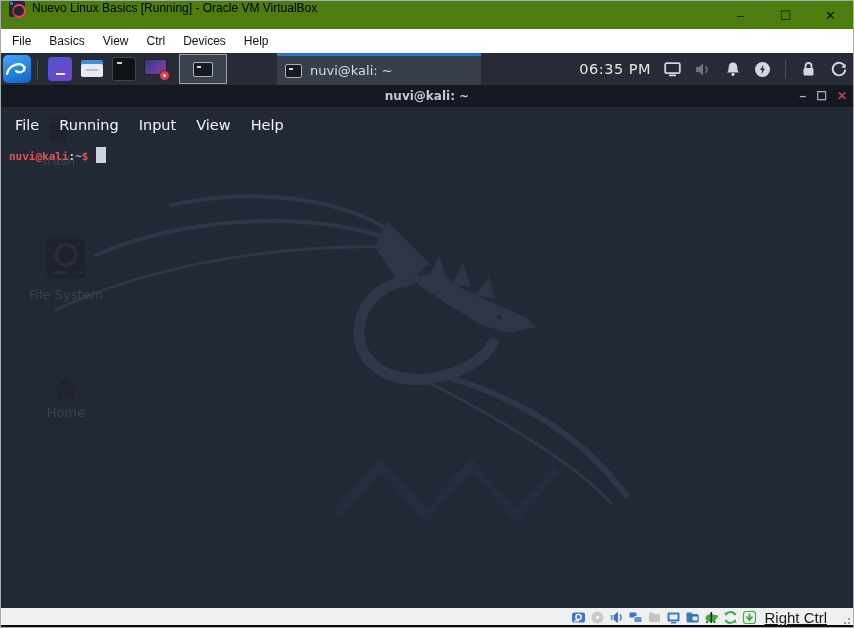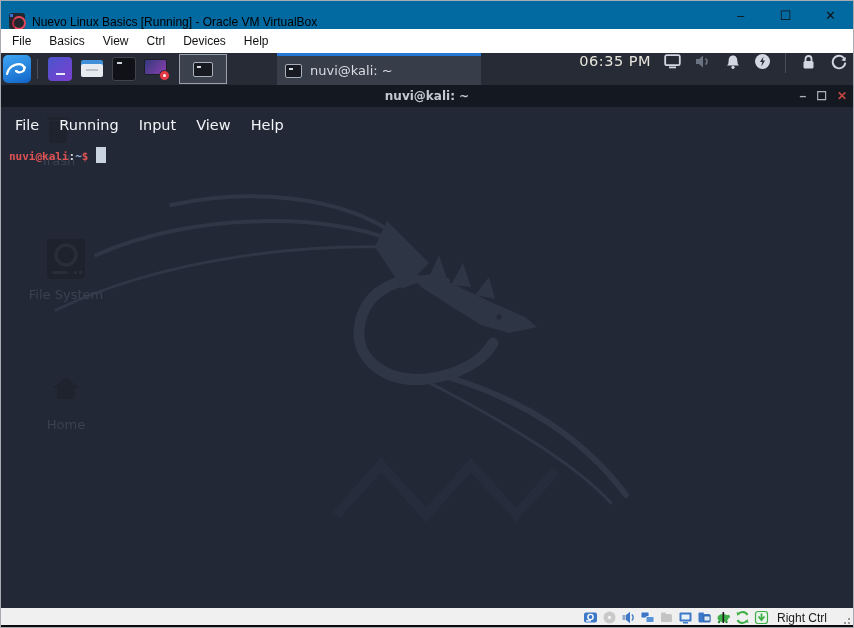--- a/index.html
+++ b/index.html
@@ -3,21 +3,21 @@
 <meta charset="utf-8">
 <style>
   * { margin:0; padding:0; box-sizing:border-box; }
   html,body { width:854px; height:628px; overflow:hidden; background:#e0e0e0;
               font-family:"Liberation Sans", sans-serif; }
   #app { position:relative; width:854px; height:628px; background:#fff;
          border:1px solid #a8acb2; }
 
   
   .win-titlebar { position:absolute; top:0; left:0; right:0; height:28px;
-    background:#0369a1; display:flex; align-items:flex-end; }
+    background:#4d7c0f; display:flex; align-items:flex-start; }
   .vm-appicon { width:16px; height:16px; margin-left:8px; border-radius:3px;
     background:#23262e; position:relative; flex:0 0 auto; }
   .vm-appicon::after { content:""; position:absolute; left:3px; top:3px; width:10px; height:10px;
     border-radius:50%; border:2.5px solid #e8465a; border-left-color:#b02844; }
   .vm-appicon::before { content:""; position:absolute; left:1px; top:1px; width:3px; height:3px; background:#3d6fd6; }
   .win-title { font-size:12px; color:#000; margin-left:7px; white-space:nowrap; }
   .win-controls { position:absolute; right:0; top:0; height:28px; display:flex; }
   .wc-btn { width:45px; height:28px; display:flex; align-items:center; justify-content:center;
     font-size:13px; color:#111; cursor:default; }
 
@@ -54,21 +54,21 @@
     background:#e23b45; border:1px solid #262b35; }
   .ic-screenrec .badge::after { content:""; position:absolute; left:3px; top:3px; width:3px; height:3px;
     border-radius:50%; background:#fff; }
   .kp-boxed-btn { position:absolute; left:178px; top:1px; width:48px; height:30px;
     border:1px solid #9aa0ab; background:#3b414d; display:flex; align-items:center; justify-content:center; }
   .mini-term { width:20px; height:15px; background:#171a20; border:1px solid #aab0bb; border-radius:2px; position:relative; }
   .mini-term::after { content:""; position:absolute; left:3px; top:3px; width:4px; height:2px; background:#d6dae0; }
   .kp-task-btn { position:absolute; left:276px; top:0; width:204px; height:32px; background:#373d49;
     border-top:3px solid #2577d6; display:flex; align-items:center; gap:8px; padding-left:8px; }
   .kp-task-label { font-size:13px; color:#d8dce3; font-family:"DejaVu Sans", sans-serif; }
-  .kp-right { position:absolute; right:6px; top:0; height:32px; display:flex; gap:13px; }
+  .kp-right { position:absolute; right:6px; top:0; height:32px; display:flex; align-items:center; gap:13px; }
   .kp-clock { font-size:14.5px; color:#e9e6dd; font-family:"DejaVu Sans", sans-serif; letter-spacing:.5px; }
   .tray-ic { width:17px; height:17px; display:flex; align-items:center; justify-content:center; }
 
   
   .desktop { position:absolute; top:32px; left:0; right:0; bottom:0; }
   .dt-icon { position:absolute; display:flex; flex-direction:column; align-items:center; width:96px; }
   .dt-label { font-size:13px; color:#3a414f; font-family:"DejaVu Sans", sans-serif; margin-top:6px; }
 
   
   .term-titlebar { position:absolute; top:32px; left:0; right:0; height:22px; background:#141821;
@@ -85,21 +85,21 @@
   .p-red { color:#dd5252; }
   .p-fg  { color:#cdd2da; }
   .p-path{ color:#8fb0d8; }
   .cursor { display:inline-block; width:10px; height:16px; background:#c9d4e0;
     margin-left:8px; vertical-align:-3px; }
 
   
   .status-bar { position:absolute; left:0; right:0; top:607px; height:19px; background:#f0f0f0;
     display:flex; align-items:center; justify-content:flex-end; gap:3px; padding-right:26px; }
   .sb-ic { width:16px; height:16px; display:flex; align-items:center; justify-content:center; }
-  .sb-hostkey { font-size:12px; color:#1a1a1a; margin-left:4px; }
+  .sb-hostkey { font-size:15px; color:#1a1a1a; margin-left:4px;text-decoration:underline; }
   .sb-grip { position:absolute; right:3px; bottom:3px; width:10px; height:10px; }
   .sb-grip i { position:absolute; width:2px; height:2px; background:#9a9a9a; }
   .bottom-edge { position:absolute; left:0; right:0; bottom:0; height:2px; background:#0b0b0d; }
 </style>
 </head>
 <body>
 
 <div id="app">
 
   <div class="win-titlebar">
@@ -162,21 +162,21 @@
           <rect x="8" y="10" width="18" height="22" rx="3" fill="#1e232e"></rect>
           <rect x="6" y="6" width="22" height="3" rx="1.5" fill="#1e232e"></rect>
         </svg>
         <div class="dt-label">Trash</div>
       </div>
 
       <div class="dt-icon" style="left:17px; top:290px;">
         <svg width="30" height="26" viewBox="0 0 30 26">
           <path d="M15,2 L28,13 L24,13 L24,24 L6,24 L6,13 L2,13 Z" fill="#1e232e"></path>
         </svg>
-        <div class="dt-label" style="margin-top:16px;">Home</div>
+        <div class="dt-label" style="margin-top:4px;">Home</div>
       </div>
     </div>
 
     <div class="kali-panel">
       <div class="kp-logo">
         <svg width="28" height="28" viewBox="0 0 28 28">
           <path d="M4,19 C6,9 18,7 21,12 C23,16 17,19 13,16" stroke="#fff" stroke-width="2.2" fill="none" stroke-linecap="round"></path>
           <circle cx="21.5" cy="12.5" r="1.4" fill="#fff"></circle>
         </svg>
       </div>

